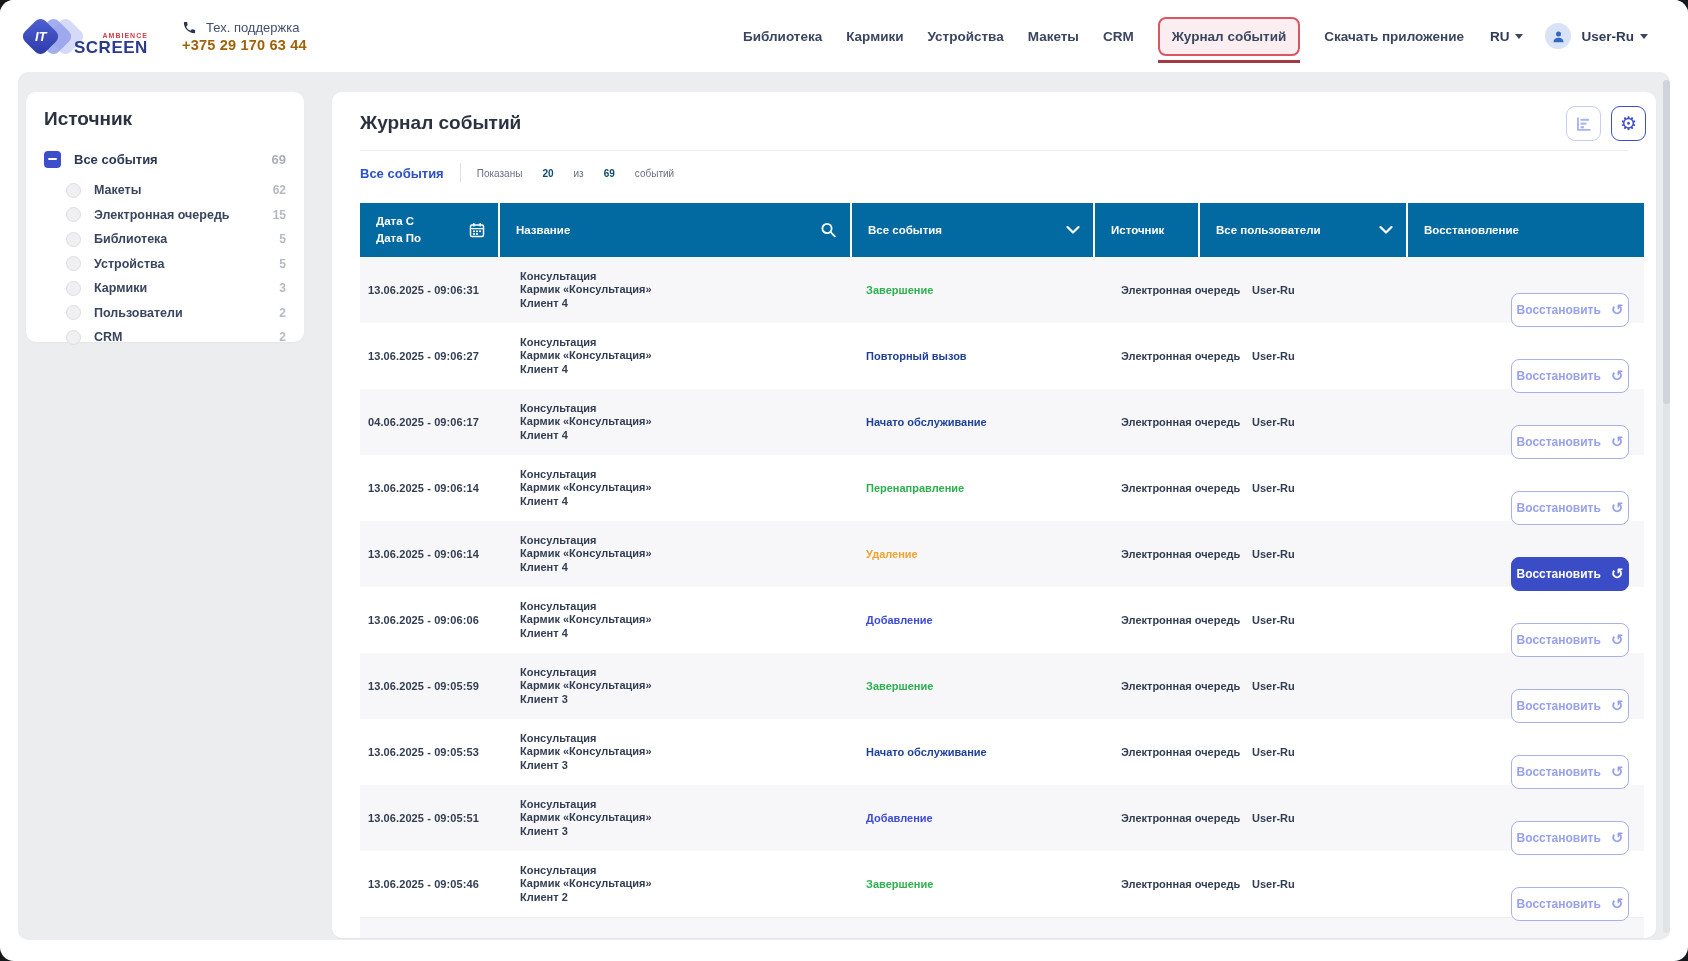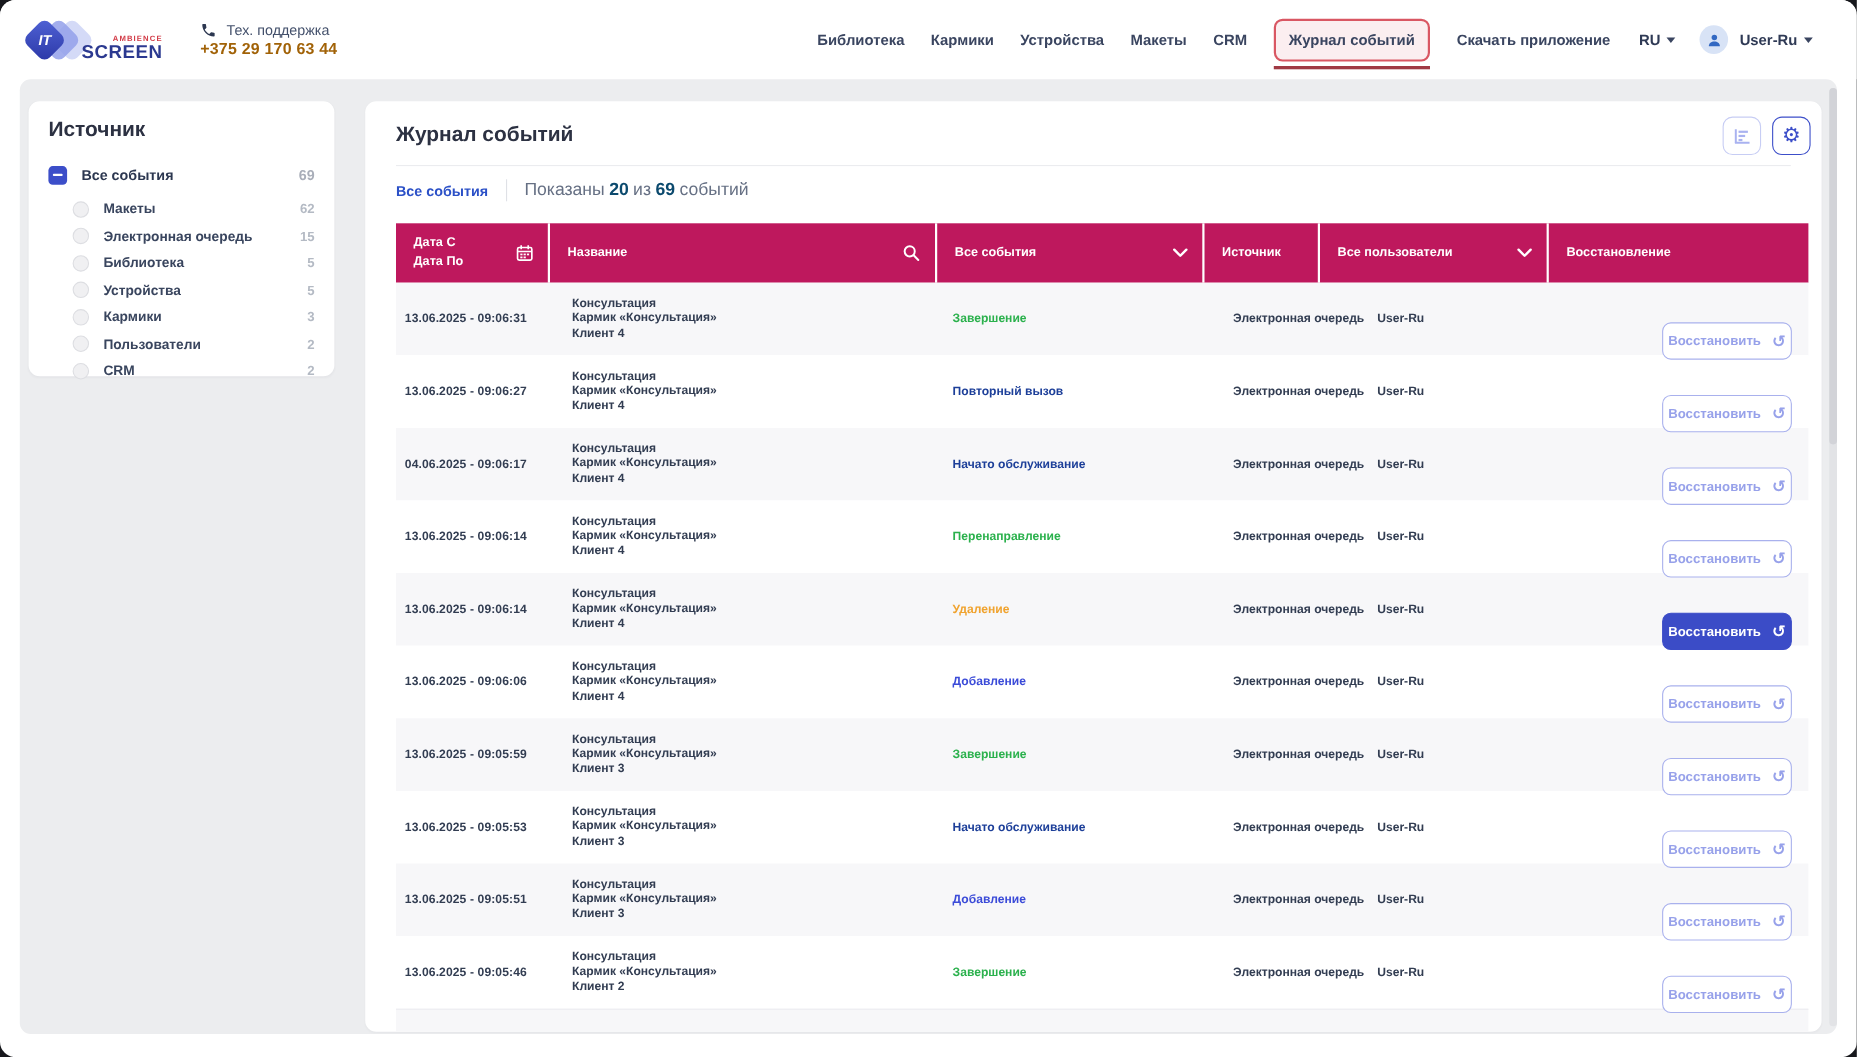--- a/index.html
+++ b/index.html
@@ -59,26 +59,26 @@
   .main-title { font-size:19px; font-weight:bold; color:#2c3142; }
   .head-actions { position:absolute; top:14px; right:10px; display:flex; gap:10px; }
   .icon-btn { width:35px; height:35px; border-radius:9px; background:#fff; display:flex; align-items:center; justify-content:center; cursor:pointer; }
   .icon-btn.chart { border:1.5px solid #c7cdf4; }
   .icon-btn.gear { border:1.5px solid #3c4ec9; }
   .gear-glyph { font-family:"DejaVu Sans", sans-serif; font-size:19px; color:#3c4ec9; line-height:1; }
   .head-divider { border-bottom:1px solid #ebecef; margin-top:16px; }
   .filter-row { display:flex; align-items:center; padding:12px 28px 12px 28px; }
   .filter-tab { font-size:13px; font-weight:bold; color:#2b50c7; cursor:pointer; }
   .v-divider { width:1px; height:20px; background:#dfe1e6; margin:0 16px; }
-  .summary { font-size:16px; color:#667084; display:flex; gap:4px; align-items:center; }
+  .summary { font-size:10px; color:#667084; display:flex; gap:20px; align-items:center; }
   .summary b { color:#0c4a6e; font-weight:bold; }
 
   
   .etable { margin:8px 12px 0 28px; }
-  .thead { display:flex; height:54px; background:#be185d; }
+  .thead { display:flex; height:54px; background:#0369a1; }
   .th { color:#fff; font-size:11.5px; font-weight:bold; display:flex; align-items:center; padding:0 16px; position:relative; border-right:2px solid #fff; }
   .th:last-child { border-right:none; }
   .th .th-icon { position:absolute; right:13px; top:50%; transform:translateY(-50%); display:flex; }
   .th-2line { display:flex; flex-direction:column; justify-content:center; line-height:1.5; }
   .col-date { width:140px; } .col-name { width:352px; } .col-event { width:243px; }
   .col-source { width:105px; } .col-user { width:208px; } .col-restore { flex:1; }
 
   .trow { display:flex; height:66px; align-items:center; }
   .trow.odd { background:#f7f7f9; }
   .trow.even { background:#ffffff; }

